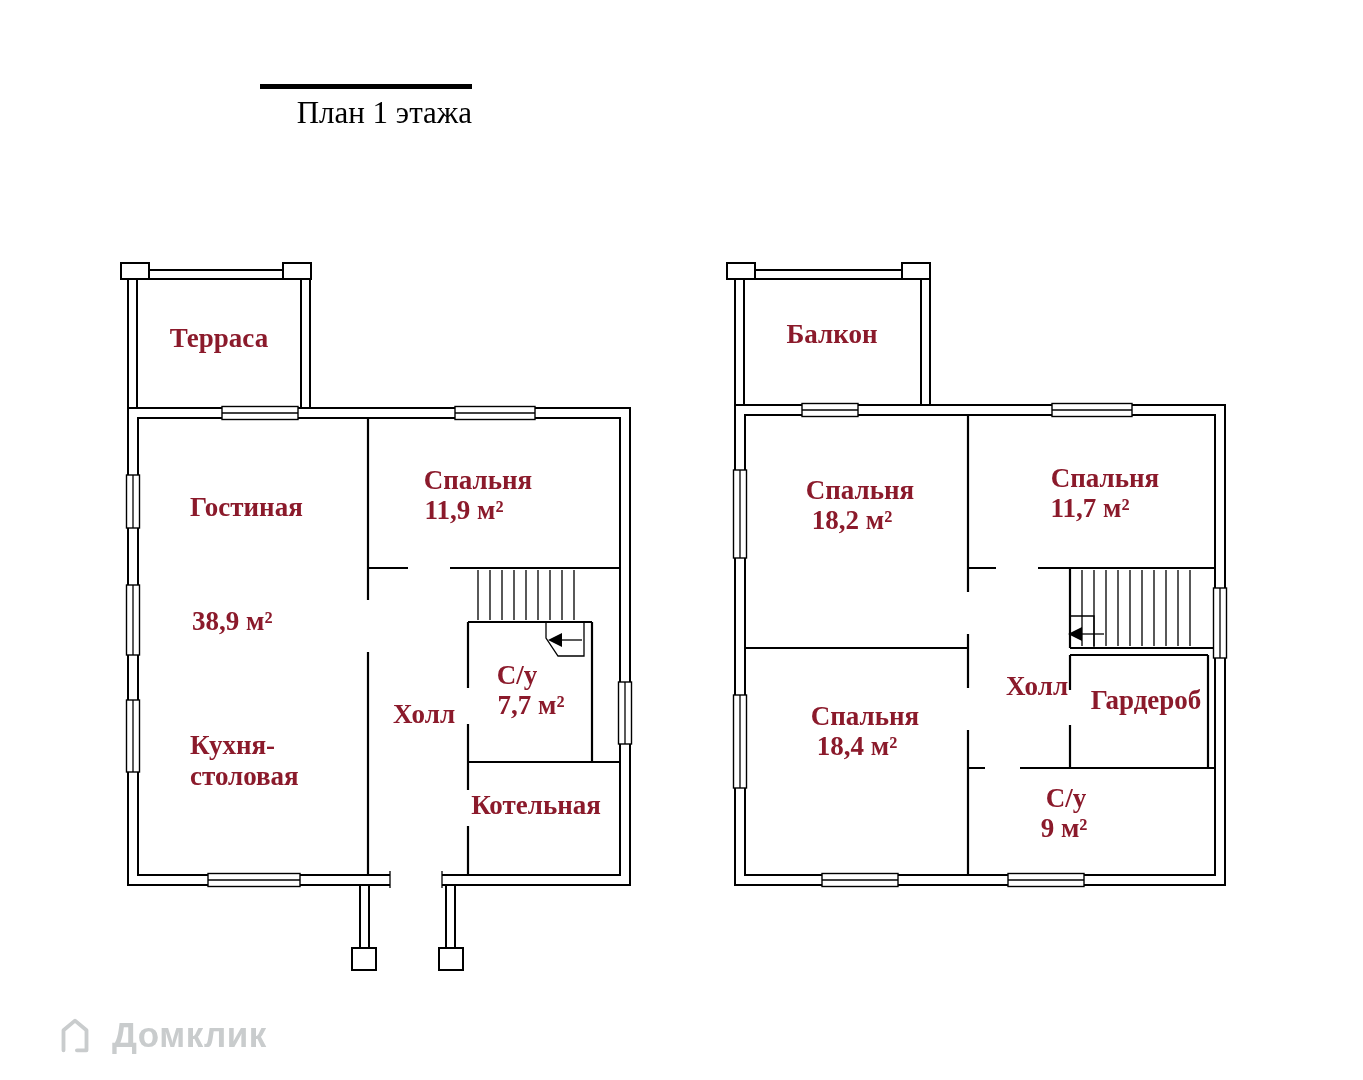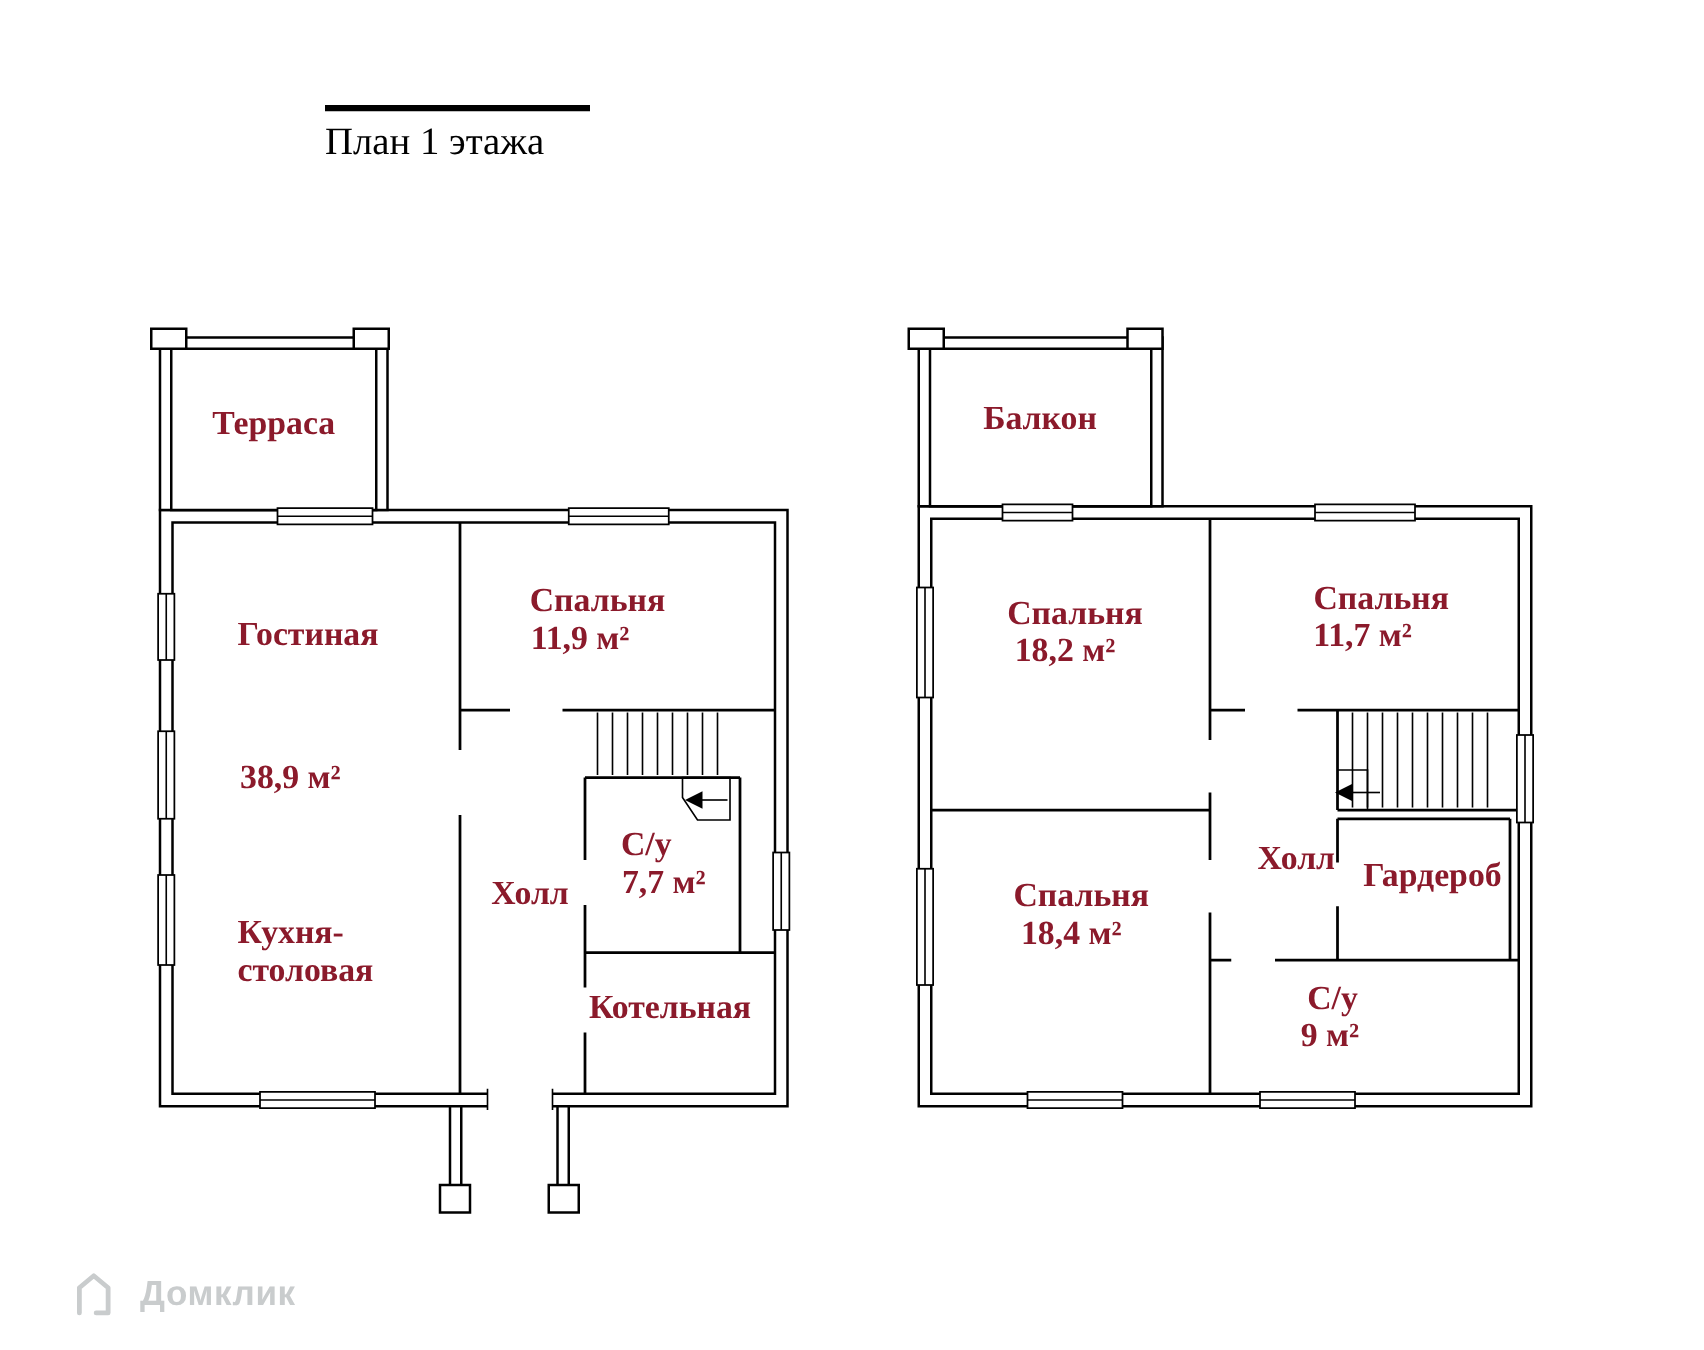--- a/index.html
+++ b/index.html
@@ -1,35 +1,35 @@
 <!DOCTYPE html>
 <html style="--room-label: #8b1a2b; --walls: #000000; --watermark: #c9cccd;"><head>
 <meta charset="utf-8">
 <style>
   html,body{margin:0;padding:0;background:#fff;}
   .canvas{position:relative;width:1363px;height:1080px;background:#fff;overflow:hidden;
           font-family:"Liberation Serif",serif;}
   .plan-title{position:absolute;box-sizing:border-box;border-top:5px solid #000;
-              padding-top:6px;text-align:left;font-family:"Liberation Serif",serif;
+              padding-top:6px;text-align:right;font-family:"Liberation Serif",serif;
               font-size:31px;color:#000;white-space:nowrap;}
   #title1{left:260px;top:84px;width:212px;}
   #title2{left:876px;top:78px;width:218px;}
   svg.plans{position:absolute;left:0;top:0;}
   .wall{fill:none;stroke:var(--walls,#000);stroke-width:2.2;}
   .wallrect{fill:#fff;stroke:var(--walls,#000);stroke-width:2;}
   .thin{fill:none;stroke:var(--walls,#000);stroke-width:1.3;}
   .winrect{fill:#fff;stroke:var(--walls,#000);stroke-width:1.4;}
   .gap{fill:#fff;stroke:none;}
   .arrowhead{fill:var(--walls,#000);stroke:none;}
   text.room{font-family:"Liberation Serif",serif;font-weight:700;font-size:27px;
             fill:var(--room-label,#8b1a2b);text-anchor:middle;}
   text.room.left{text-anchor:start;}
   .watermark{position:absolute;left:52px;top:1012px;display:flex;align-items:center;gap:14px;
              color:var(--watermark,#c9cccd);font-family:"Liberation Sans",sans-serif;
-             font-size:28px;font-weight:600;letter-spacing:0.5px;user-select:none;}
+             font-size:35px;font-weight:600;letter-spacing:0.5px;user-select:none;}
   .wm-icon{display:block;}
 </style>
 </head>
 <body>
 
 <div class="canvas">
 
   <div class="plan-title" id="title1">План 1 этажа</div>
 
   <svg class="plans" width="1363" height="1080" viewBox="0 0 1363 1080">

